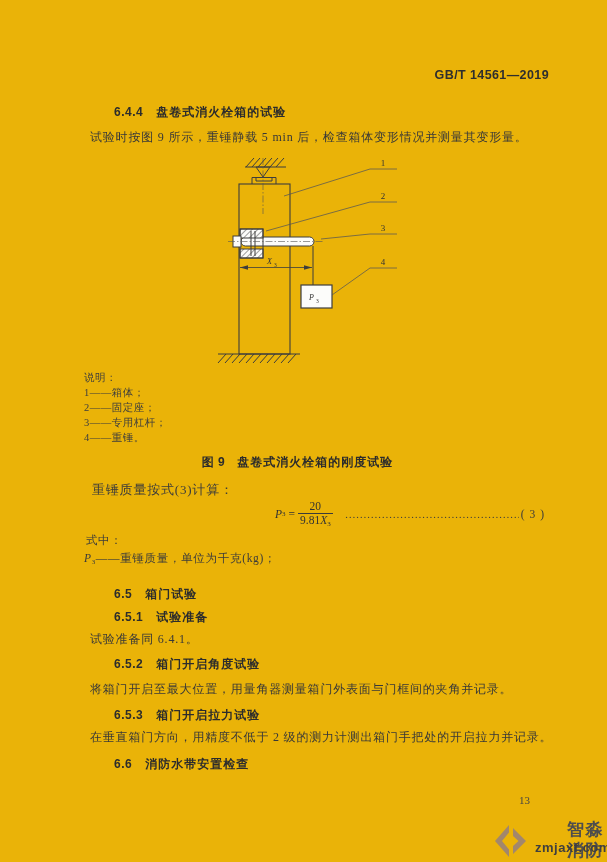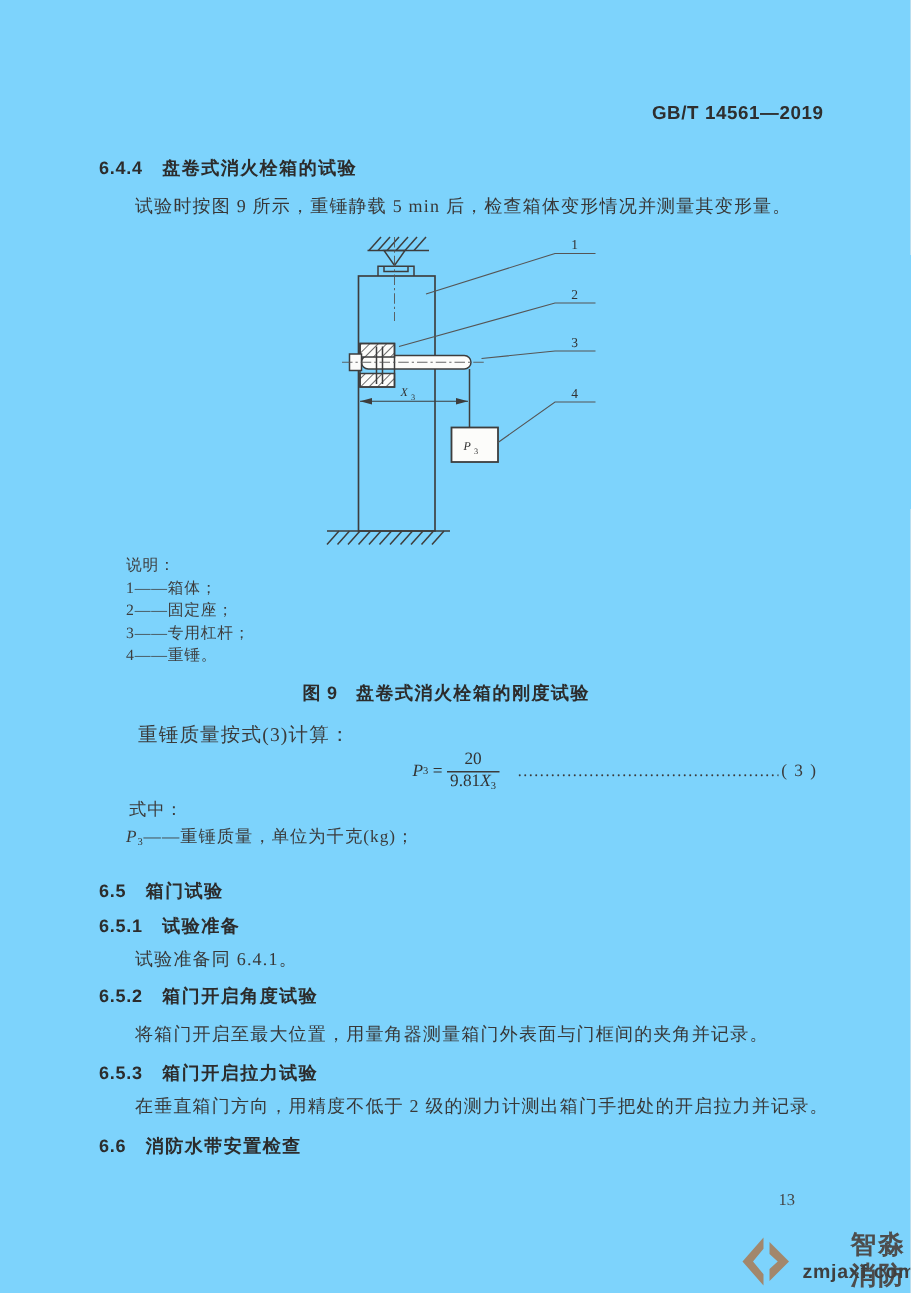--- a/index.html
+++ b/index.html
@@ -1,23 +1,23 @@
 <!DOCTYPE html>
 <html><head>
 <meta charset="utf-8">
 <style>
   html,body{margin:0;padding:0;background:#e8e8e8;}
-  .page{position:relative;width:607px;height:862px;background:#7dd3fc;
+  .page{position:relative;width:607px;height:862px;background:#eab308;
         font-family:"Liberation Serif",serif;color:#3b3b3b;overflow:hidden;margin:0 auto;}
   .abs{position:absolute;line-height:1.25;}
   .doc-number{top:68px;right:58px;font-family:"Liberation Sans",sans-serif;
               font-weight:bold;font-size:12.5px;color:#2e2e2e;letter-spacing:.4px;}
   .heading{font-family:"Liberation Sans",sans-serif;font-weight:bold;font-size:12px;
            color:#2c2c2c;letter-spacing:1px;left:66px;}
-  .heading .h-num{margin-right:13px;letter-spacing:.5px;}
+  .heading .h-num{margin-right:13px;letter-spacing:.5px;margin-left:48px;}
   .body-text{font-size:12px;letter-spacing:.8px;left:90px;color:#383838;}
   .legend{left:84px;top:370px;font-size:10.5px;letter-spacing:.5px;color:#3d3d3d;}
   .legend div{line-height:15px;}
   .caption{top:455px;left:0;width:595px;text-align:center;
            font-family:"Liberation Sans",sans-serif;font-weight:bold;font-size:12px;
            color:#2c2c2c;letter-spacing:1px;}
   .caption .cap-label{margin-right:12px;letter-spacing:.5px;}
   .formula-intro{top:482px;left:92px;font-size:13px;letter-spacing:.8px;}
   .formula-row{top:498px;left:63px;width:482px;height:32px;display:flex;align-items:center;}
   .formula-row .f-spacer{width:212px;flex:none;}

